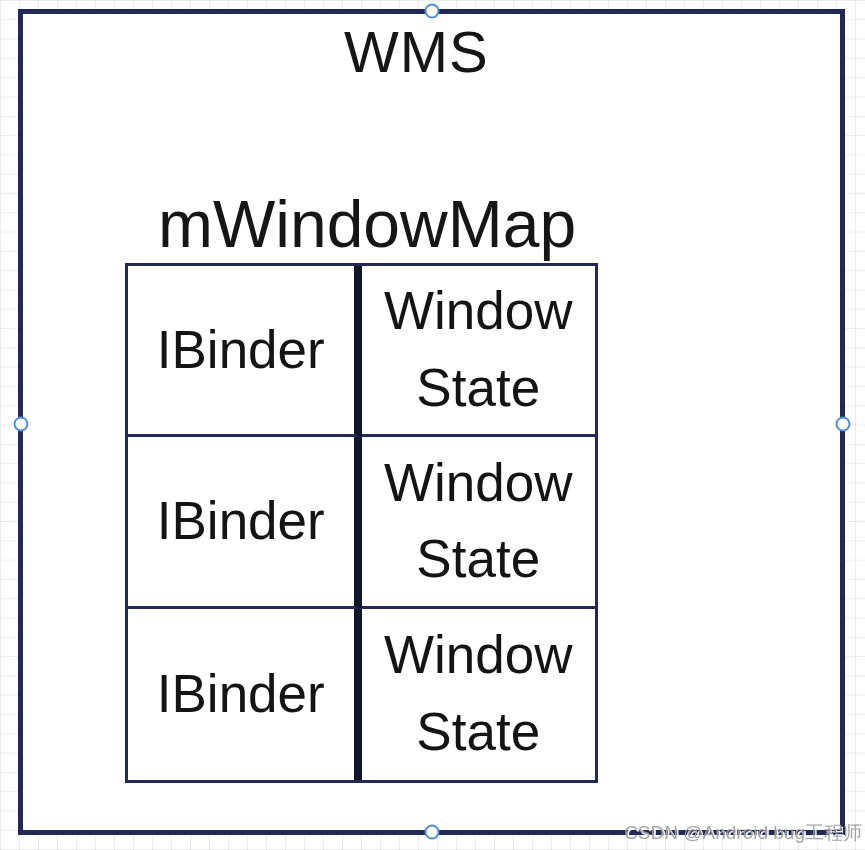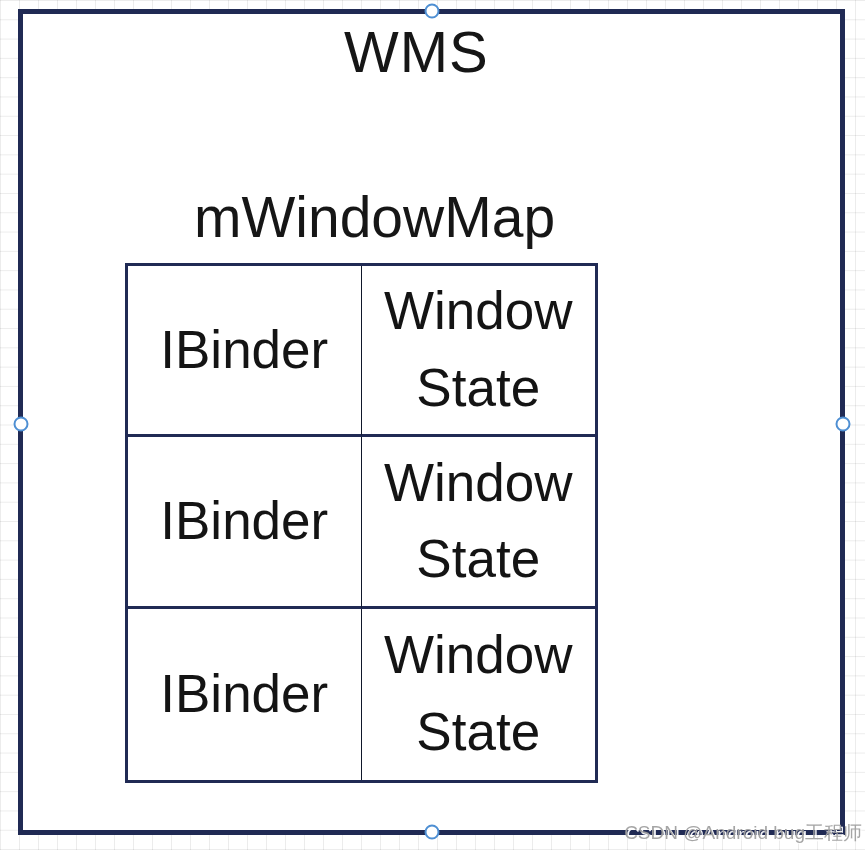--- a/index.html
+++ b/index.html
@@ -33,27 +33,26 @@
     left: 344px; top: 20px;
     font-size: 58px;
     line-height: 64px;
     color: #161616;
     letter-spacing: 1px;
     z-index: 2;
     white-space: nowrap;
   }
   .map-label {
     position: absolute;
-    left: 158px; top: 184px;
-    font-size: 57px;
+    left: 158px; top: 191px;
+    font-size: 66px;
     line-height: 66px;
     color: #161616;
     z-index: 2;
     white-space: nowrap;
-    margin-left: 36px;
   }
   
   .dtable {
     position: absolute;
     left: 125px; top: 263px;
     width: 473px; height: 520px;
     display: grid;
     grid-template-columns: 1fr 1fr;
     grid-template-rows: 1fr 1fr 1fr;
     border: 3px solid #202a54;
@@ -61,21 +60,21 @@
     z-index: 2;
   }
   .cell {
     display: flex;
     align-items: center;
     justify-content: center;
     text-align: center;
     font-size: 53px;
     line-height: 1.45;
     color: #141414;
-    border-right: 1px solid #0f172a;
+    border-right: 8px solid #0f172a;
     border-bottom: 3px solid #202a54;
     padding: 2px 8px;
     overflow: hidden;
   }
   .cell.col-last { border-right: none; }
   .cell.row-last { border-bottom: none; }
   
   .handle {
     position: absolute;
     width: 15px; height: 15px;

